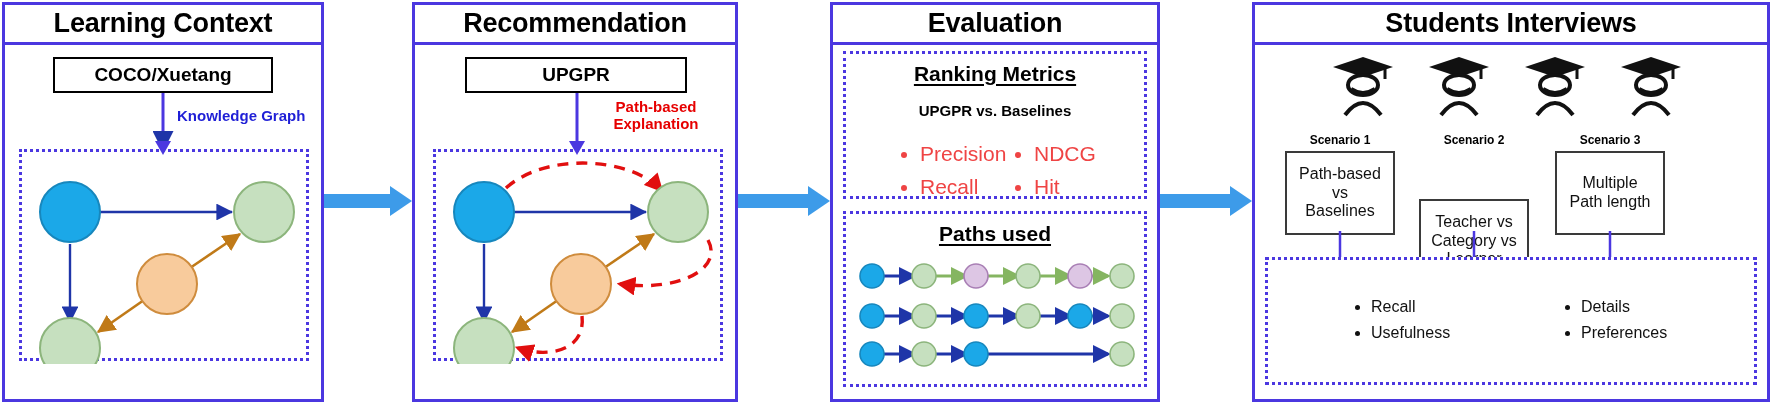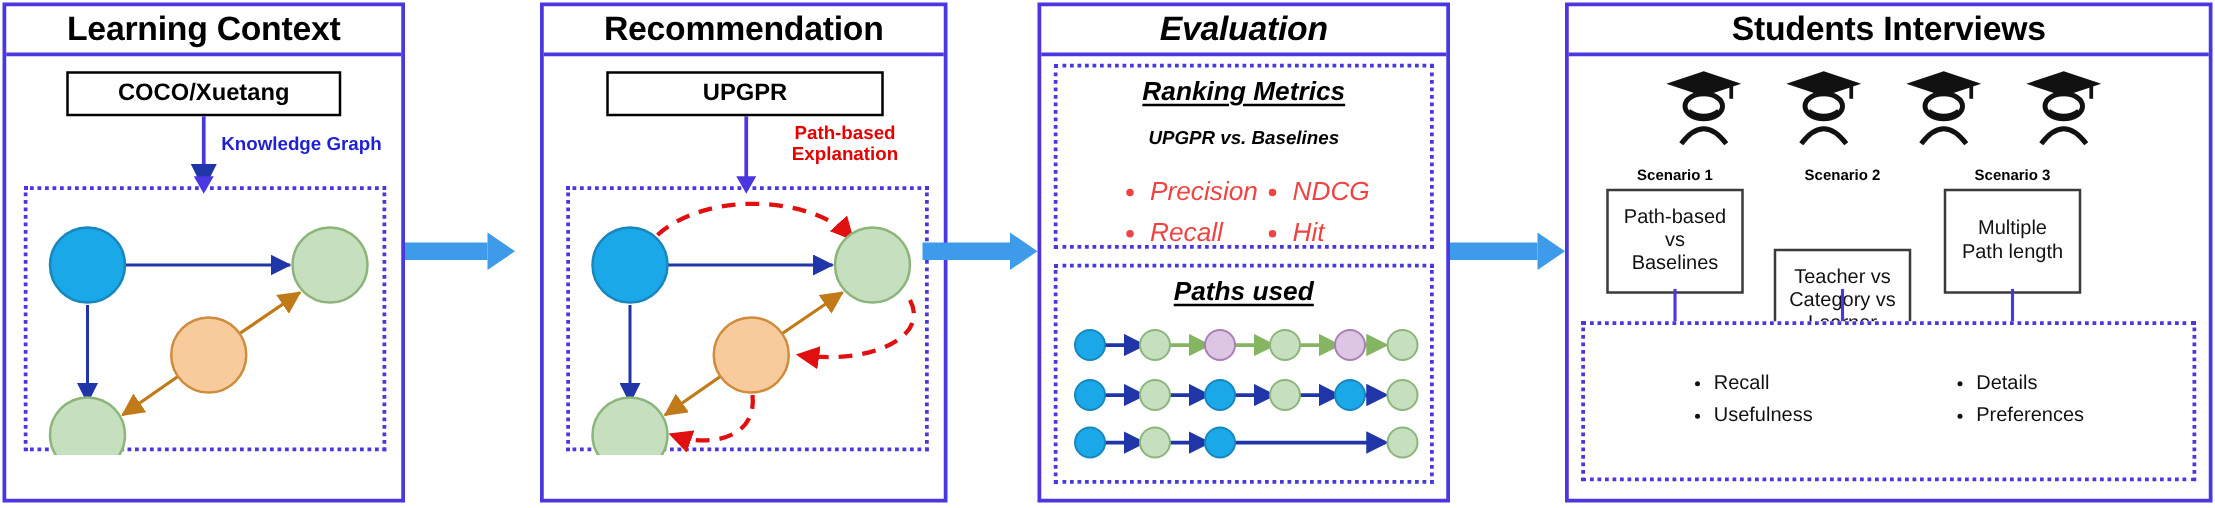--- a/index.html
+++ b/index.html
@@ -22,22 +22,22 @@
     flex:0 0 40px;
     border-bottom:3px solid #4b37e0;
     display:flex;align-items:center;justify-content:center;
     font-weight:bold;font-size:27px;color:#000;
     letter-spacing:-0.2px;
     box-sizing:border-box;
   }
   .panel-body{position:relative;flex:1 1 auto;}
 
   #panel-learning{left:2px;width:322px;}
-  #panel-recommendation{left:432px;width:326px;}
-  #panel-evaluation{left:830px;width:330px;font-style:italic;}
+  #panel-recommendation{left:412px;width:326px;}
+  #panel-evaluation{left:830px;width:330px;}
   #panel-interviews{left:1252px;width:518px;}
 
   
   .flow-arrow{position:absolute;top:186px;height:30px;}
   .flow-arrow .shaft{
     position:absolute;left:0;top:8px;height:14px;background:#3d9be9;
   }
   .flow-arrow .head{
     position:absolute;top:0;width:0;height:0;
     border-top:15px solid transparent;

